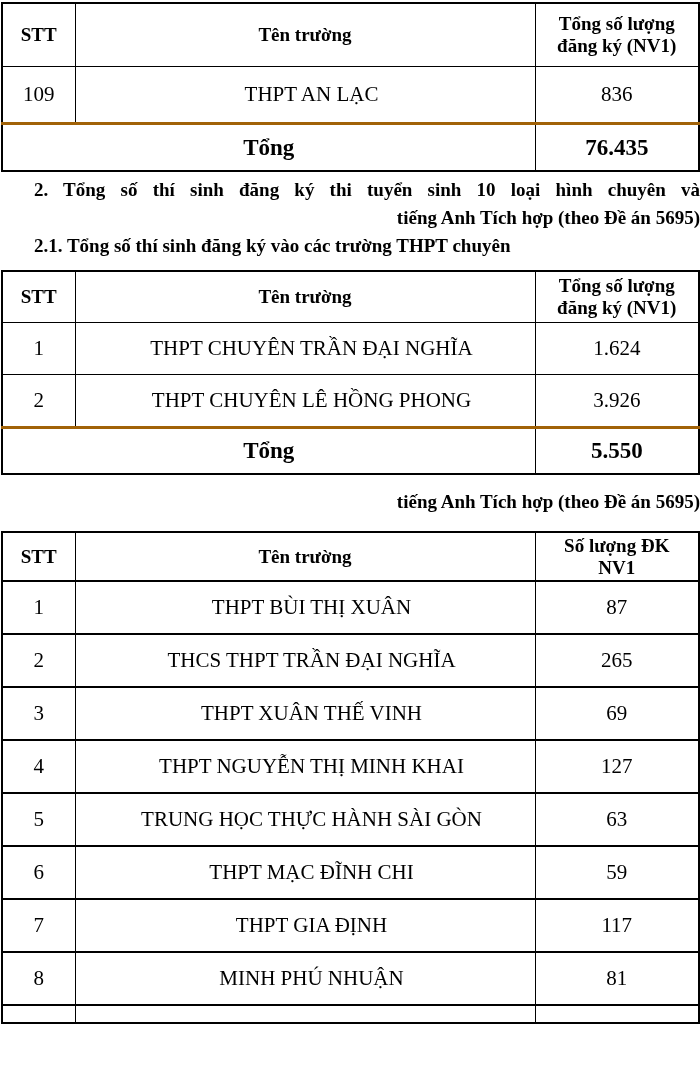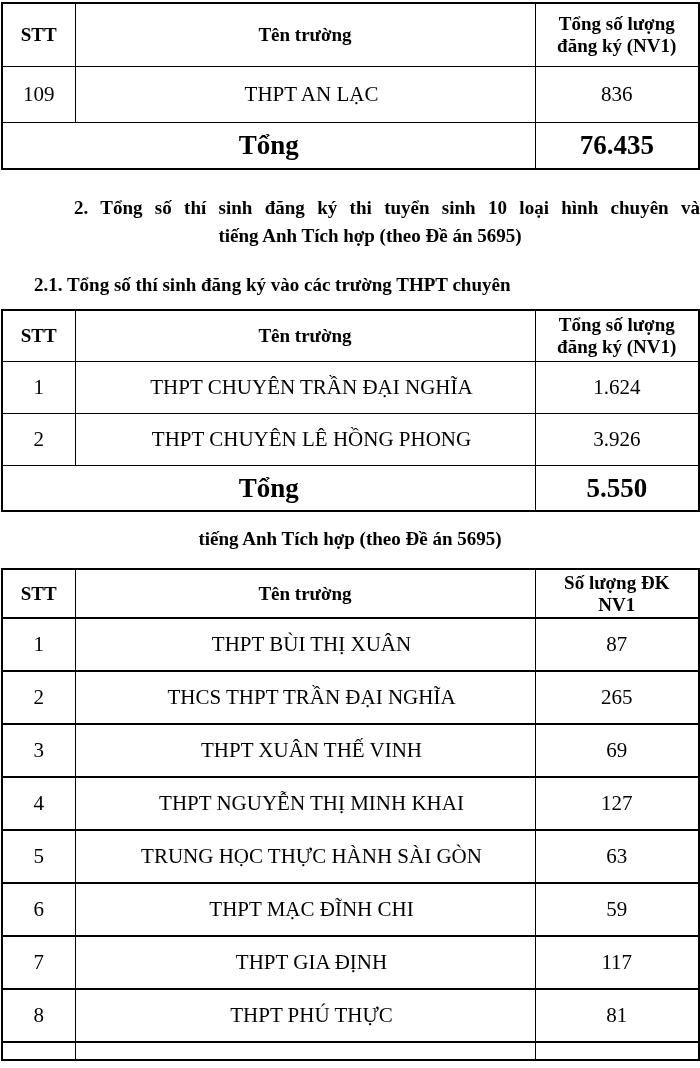--- a/index.html
+++ b/index.html
@@ -43,22 +43,22 @@
   .tbl td {
     font-size: 21px;
     font-weight: 400;
   }
   .cell-name {
     text-align: left;
     padding-left: 13px !important;
   }
   .total-row td {
     font-weight: 700;
-    border-top: 1px solid #a16207;
-    font-size: 27px;
+    border-top: 3px solid #a16207;
+    font-size: 23px;
   }
 
   .tbl1 { margin-top: 2px; }
   .tbl1 .hdr th { height: 62px; }
   .tbl1 .row td { height: 55px; }
   .tbl1 .total-row td { height: 45px; }
 
   .tbl2 { margin-top: 10px; }
   .tbl2 .hdr th { height: 50px; }
   .tbl2 .row td { height: 51px; }
@@ -73,30 +73,30 @@
   .tbl3 .row td { height: 51px; }
   .tbl3 .partial td { height: 16px; border-bottom: none; }
 
   
   .heading {
     font-weight: 700;
     font-size: 19px;
     line-height: 28px;
     color: #000;
   }
-  .h2  { margin-top: 24px; padding-left: 40px; }
-  .h21 { margin-top: 21px; text-indent: 34px; }
+  .h2  { margin-top: 4px; }
+  .h21 { margin-top: 0; text-indent: 34px; }
   .h22 { margin-top: 13px; }
   .jline {
     text-align: justify;
     text-align-last: justify;
     text-indent: 34px;
   }
   .pline {
-    text-align: center;
+    text-align: right;
   }
 </style>
 </head>
 <body>
 
 <div class="page">
 
   <table class="tbl tbl1">
     <colgroup>
       <col style="width:73px">
@@ -212,21 +212,21 @@
       <td class="cell-name">THPT MẠC ĐĨNH CHI</td>
       <td>59</td>
     </tr>
     <tr class="row">
       <td>7</td>
       <td class="cell-name">THPT GIA ĐỊNH</td>
       <td>117</td>
     </tr>
     <tr class="row">
       <td>8</td>
-      <td class="cell-name">THPT PHÚ THỰC</td>
+      <td class="cell-name">MINH PHÚ NHUẬN</td>
       <td>81</td>
     </tr>
     <tr class="partial">
       <td></td>
       <td class="cell-name"></td>
       <td></td>
     </tr>
   </tbody>
     </table>
 

